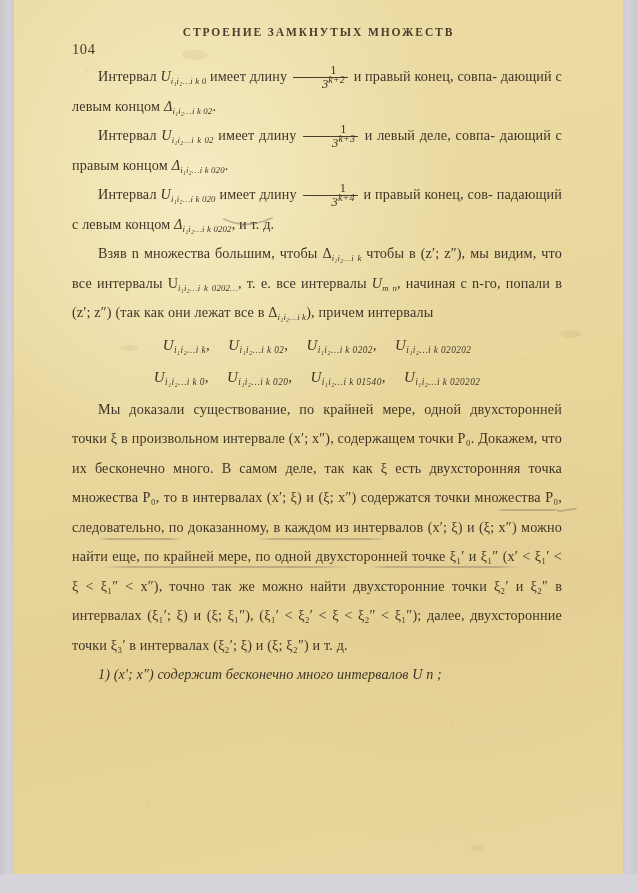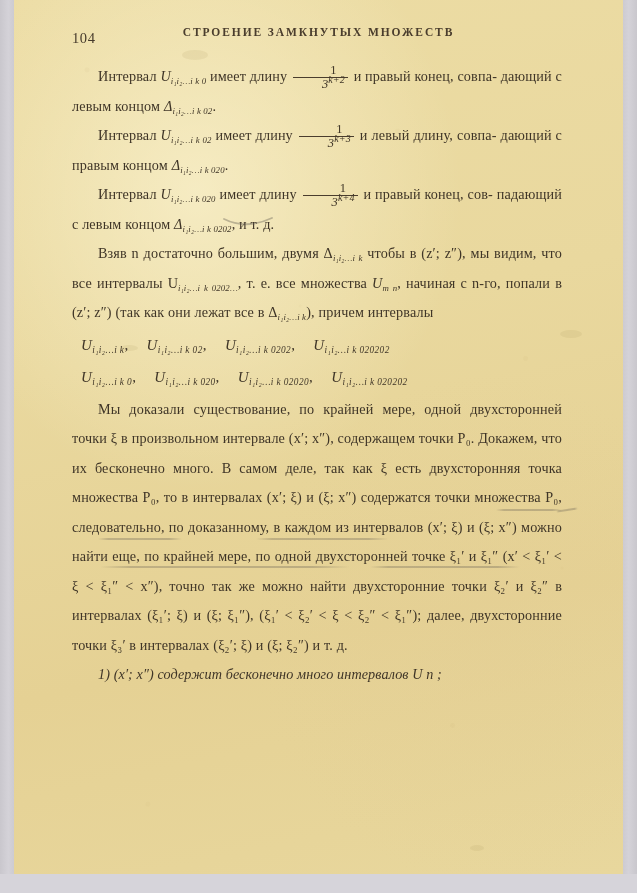--- a/index.html
+++ b/index.html
@@ -80,21 +80,21 @@
   }
 
   .runhead {
     position: absolute;
     top: 25px;
     left: 0; right: 0;
     height: 16px;
   }
   .folio {
     position: absolute;
-    left: 72px; top: 5px;
+    left: 72px; top: 16px;
     font-size: 14.5px;
     letter-spacing: .6px;
     color: #463a2b;
   }
   .runtitle {
     position: absolute;
     left: 0; right: 0; top: 1px;
     text-align: center;
     font-size: 11.5px;
     letter-spacing: 1.9px;
@@ -138,21 +138,21 @@
     padding: 0 3px;
     font-style: italic;
   }
   .frac .den sup { font-size: 10px; }
 
   sub { font-size: .62em; line-height: 0; vertical-align: -0.35em; font-style: italic; }
   sup { font-size: .66em; line-height: 0; vertical-align: 0.5em; }
   .sub-plain { font-style: normal; }
 
   .display {
-    text-align: left;
+    text-align: center;
     text-indent: 0;
     margin: 3px 0 2px 0;
     font-size: 15px;
     letter-spacing: .4px;
   }
   .display .term { margin: 0 9px; }
 
   .ital {
     font-style: italic;
     letter-spacing: .1px;
@@ -213,50 +213,50 @@
         <span>и правый конец, совпа-</span>
         <span>дающий с левым концом</span>
         <span class="math"><var>Δ</var><sub>i₁i₂…i k 02</sub></span><span>.</span>
       </p>
 
       <p class="ind">
         <span>Интервал</span>
         <span class="math"><var>U</var><sub>i₁i₂…i k 02</sub></span>
         <span>имеет длину</span>
         <span class="frac"><span class="num">1</span><span class="den"><var>3</var><sup>k+3</sup></span></span>
-        <span>и левый длину, совпа-</span>
+        <span>и левый деле, совпа-</span>
         <span>дающий с правым концом</span>
         <span class="math"><var>Δ</var><sub>i₁i₂…i k 020</sub></span><span>.</span>
       </p>
 
       <p class="ind">
         <span>Интервал</span>
         <span class="math"><var>U</var><sub>i₁i₂…i k 020</sub></span>
         <span>имеет длину</span>
         <span class="frac"><span class="num">1</span><span class="den"><var>3</var><sup>k+4</sup></span></span>
         <span>и правый конец, сов-</span>
         <span>падающий с левым концом</span>
         <span class="math"><var>Δ</var><sub>i₁i₂…i k 0202</sub></span><span>, и т. д.</span>
       </p>
 
       <p class="ind">
-        <span>Взяв n достаточно большим, двумя Δ</span><sub class="math">i₁i₂…i k</sub>
+        <span>Взяв n множества большим, чтобы Δ</span><sub class="math">i₁i₂…i k</sub>
         <span>чтобы в (z′; z″),</span>
-        <span>мы видим, что все интервалы U</span><sub class="math">i₁i₂…i k 0202…</sub><span>, т. е. все множества</span>
+        <span>мы видим, что все интервалы U</span><sub class="math">i₁i₂…i k 0202…</sub><span>, т. е. все интервалы</span>
         <span class="math"><var>U</var><sub>m n</sub></span><span>, начиная с n-го, попали в (z′; z″) (так как они лежат все</span>
         <span>в Δ</span><sub class="math">i₁i₂…i k</sub><span>), причем интервалы</span>
       </p>
 
       <p class="display math">
         <span class="term"><var>U</var><sub>i₁i₂…i k</sub><span class="sub-plain">,</span></span><span class="term"><var>U</var><sub>i₁i₂…i k 02</sub><span class="sub-plain">,</span></span><span class="term"><var>U</var><sub>i₁i₂…i k 0202</sub><span class="sub-plain">,</span></span><span class="term"><var>U</var><sub>i₁i₂…i k 020202</sub></span>
       </p>
 
 
       <p class="display math">
-        <span class="term"><var>U</var><sub>i₁i₂…i k 0</sub><span class="sub-plain">,</span></span><span class="term"><var>U</var><sub>i₁i₂…i k 020</sub><span class="sub-plain">,</span></span><span class="term"><var>U</var><sub>i₁i₂…i k 02020</sub><span class="sub-plain">,</span></span><span class="term"><var>U</var><sub>i₁i₂…i k 020202</sub></span>
+        <span class="term"><var>U</var><sub>i₁i₂…i k 0</sub><span class="sub-plain">,</span></span><span class="term"><var>U</var><sub>i₁i₂…i k 020</sub><span class="sub-plain">,</span></span><span class="term"><var>U</var><sub>i₁i₂…i k 01540</sub><span class="sub-plain">,</span></span><span class="term"><var>U</var><sub>i₁i₂…i k 020202</sub></span>
       </p>
 
 
       <p class="ind">Мы доказали существование, по крайней мере, одной двухсторонней точки ξ в произвольном интервале (x′; x″), содержащем точки P₀. Докажем, что их бесконечно много. В самом деле, так как ξ есть двухсторонняя точка множества P₀, то в интервалах (x′; ξ) и (ξ; x″) содержатся точки множества P₀, следовательно, по доказанному, в каждом из интервалов (x′; ξ) и (ξ; x″) можно найти еще, по крайней мере, по одной двухсторонней точке ξ₁′ и ξ₁″ (x′ &lt; ξ₁′ &lt; ξ &lt; ξ₁″ &lt; x″), точно так же можно найти двухсторонние точки ξ₂′ и ξ₂″ в интервалах (ξ₁′; ξ) и (ξ; ξ₁″), (ξ₁′ &lt; ξ₂′ &lt; ξ &lt; ξ₂″ &lt; ξ₁″); далее, двухсторонние точки ξ₃′ в интервалах (ξ₂′; ξ) и (ξ; ξ₂″) и т. д.</p>
 
 
 
       <p class="ind ital">1) (x′; x″) содержит бесконечно много интервалов U n ;</p>
 
     </div>

